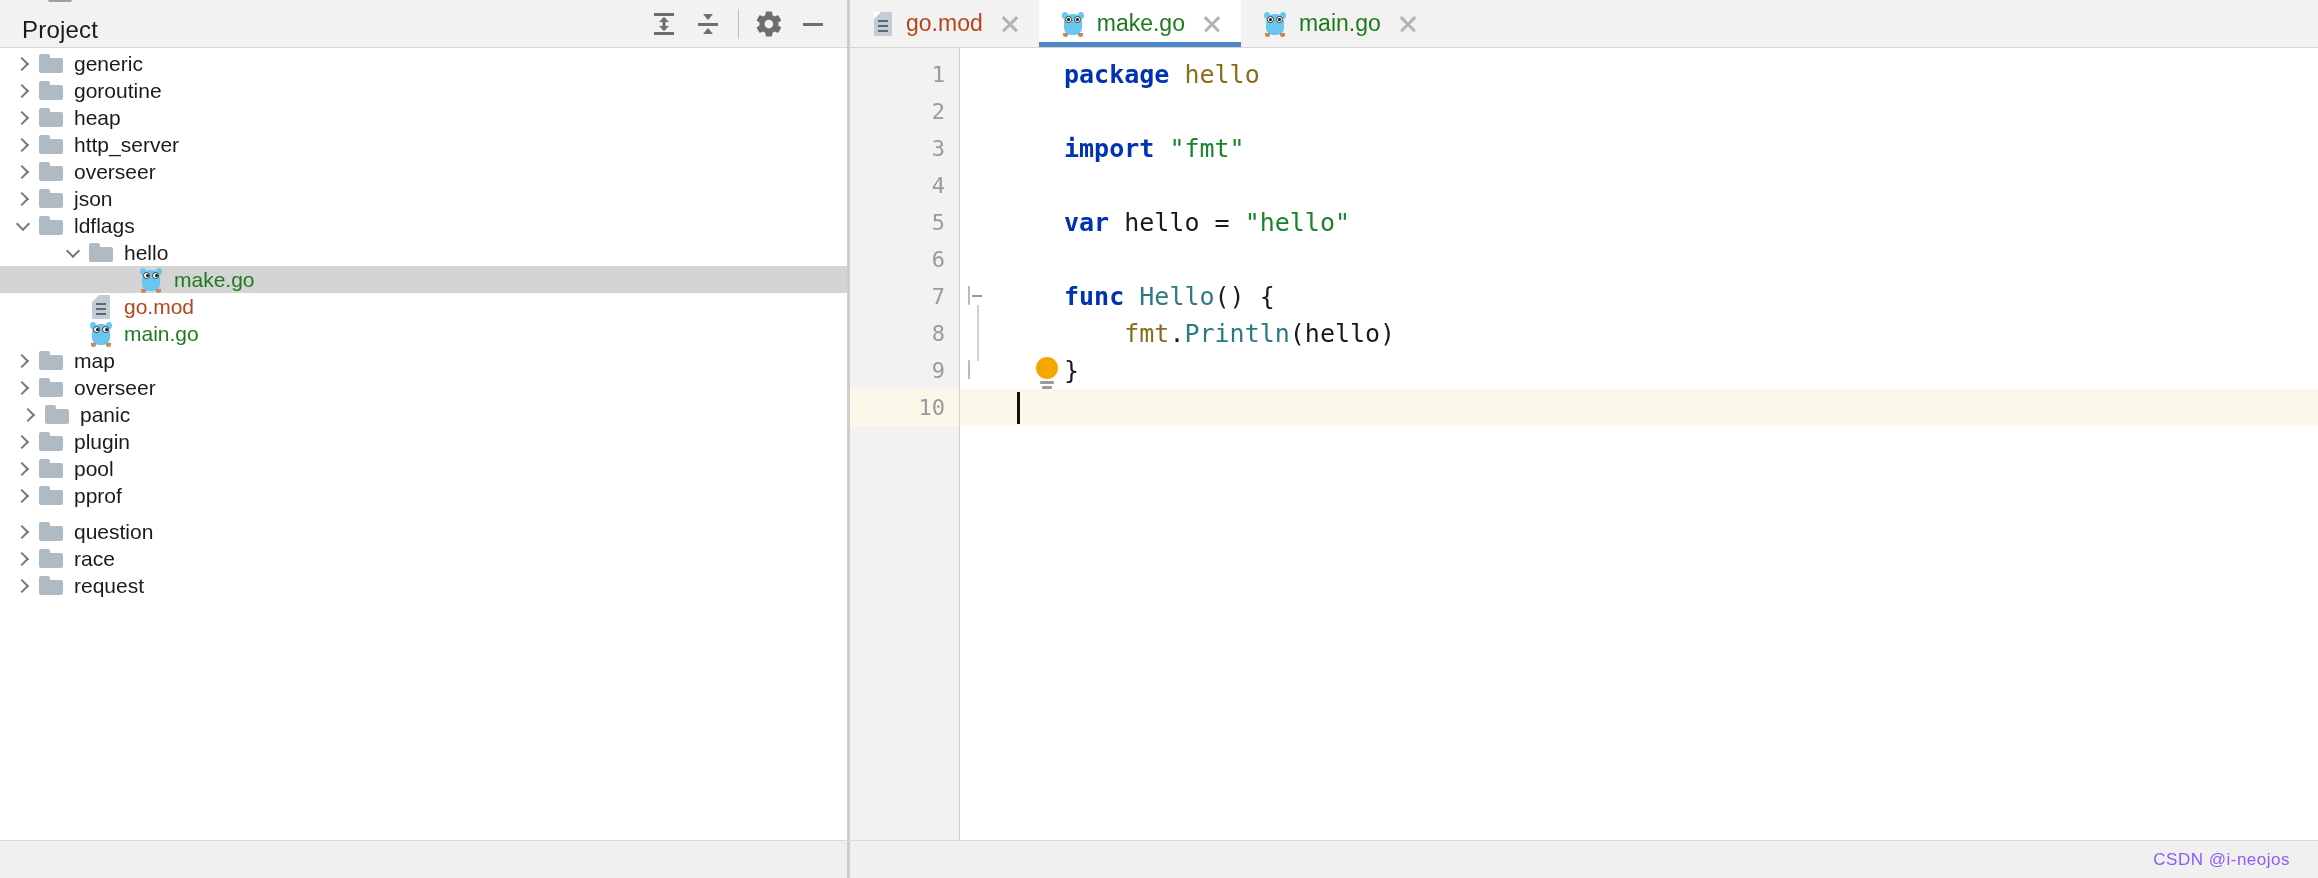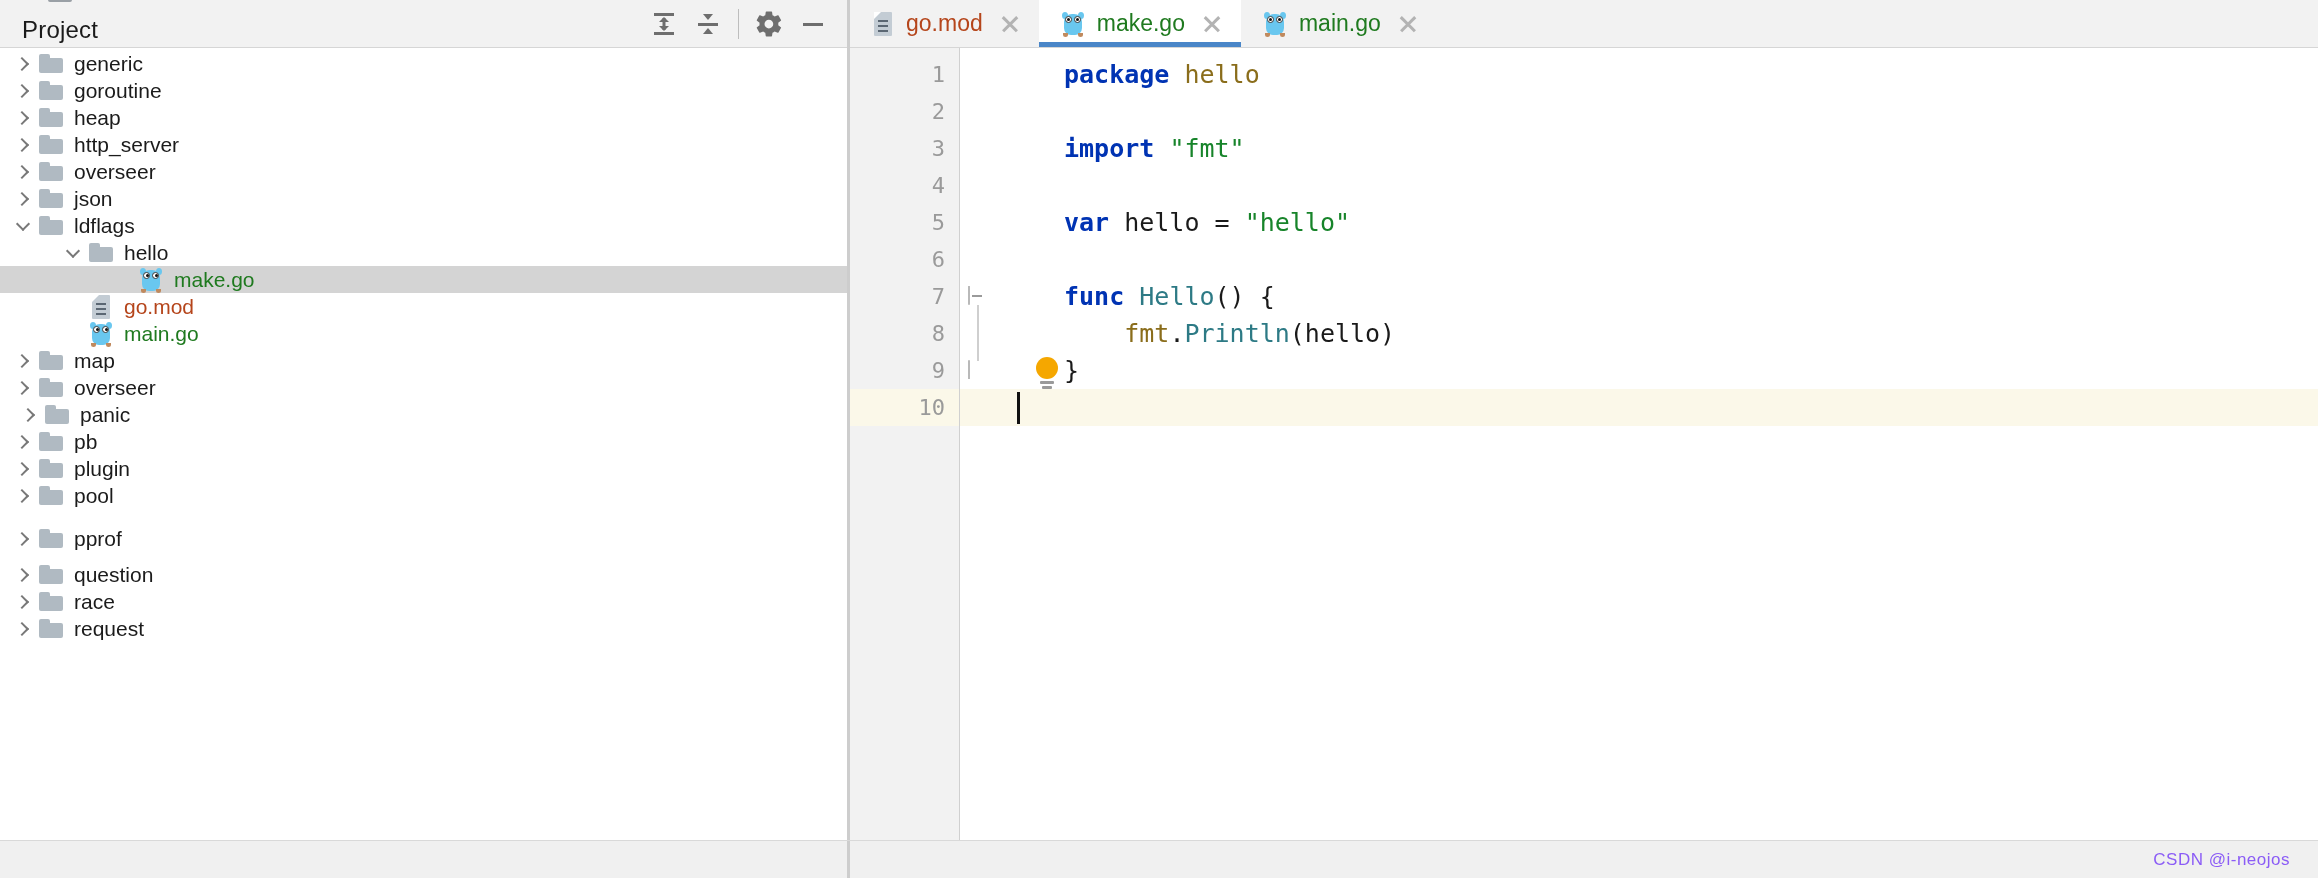--- a/index.html
+++ b/index.html
@@ -434,47 +434,35 @@
           <div class="tree-row" style="padding-left: 10px;">
             <span class="tw">
               <i class="arrow-right"></i>
             </span>
             <span class="ic">
               <span class="folder">
                 <span class="tab"></span>
                 <span class="body"></span>
               </span>
             </span>
-            <span class="tlabel">pb</span>
-          </div>
-          <div class="tree-row" style="padding-left: 10px;">
-            <span class="tw">
-              <i class="arrow-right"></i>
-            </span>
-            <span class="ic">
-              <span class="folder">
-                <span class="tab"></span>
-                <span class="body"></span>
-              </span>
-            </span>
             <span class="tlabel">plugin</span>
           </div>
           <div class="tree-row" style="padding-left: 10px;">
             <span class="tw">
               <i class="arrow-right"></i>
             </span>
             <span class="ic">
               <span class="folder">
                 <span class="tab"></span>
                 <span class="body"></span>
               </span>
             </span>
             <span class="tlabel">pool</span>
           </div>
-          <div class="tree-row" style="padding-left: 10px; margin-top: 16px;">
+          <div class="tree-row" style="padding-left: 10px;">
             <span class="tw">
               <i class="arrow-right"></i>
             </span>
             <span class="ic">
               <span class="folder">
                 <span class="tab"></span>
                 <span class="body"></span>
               </span>
             </span>
             <span class="tlabel">pprof</span>

